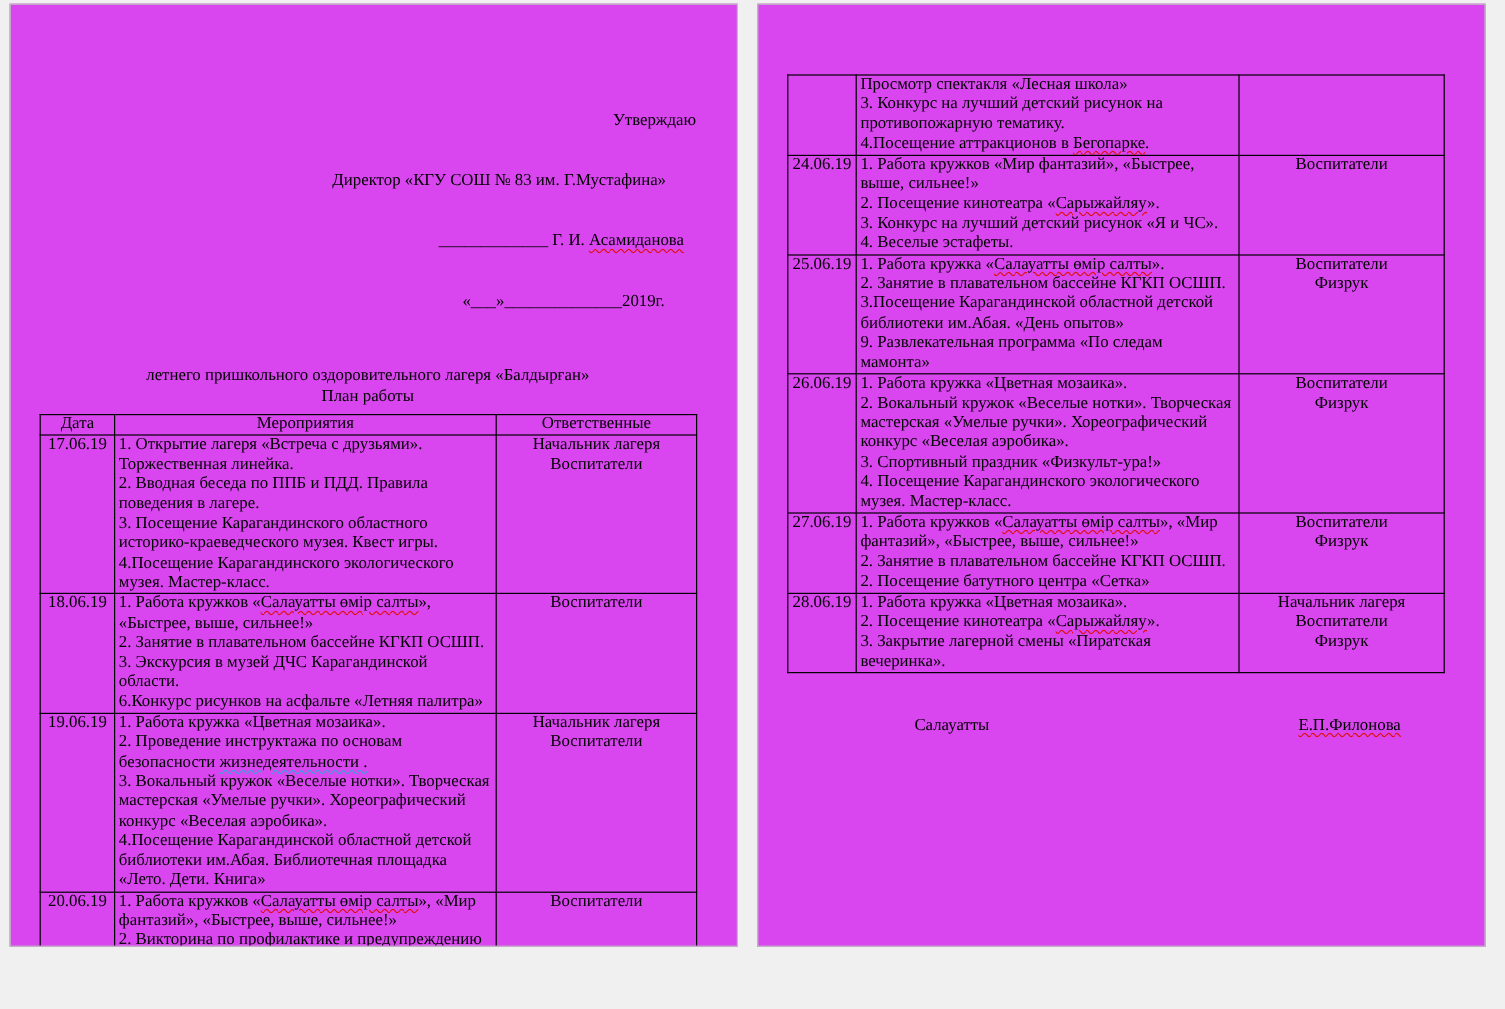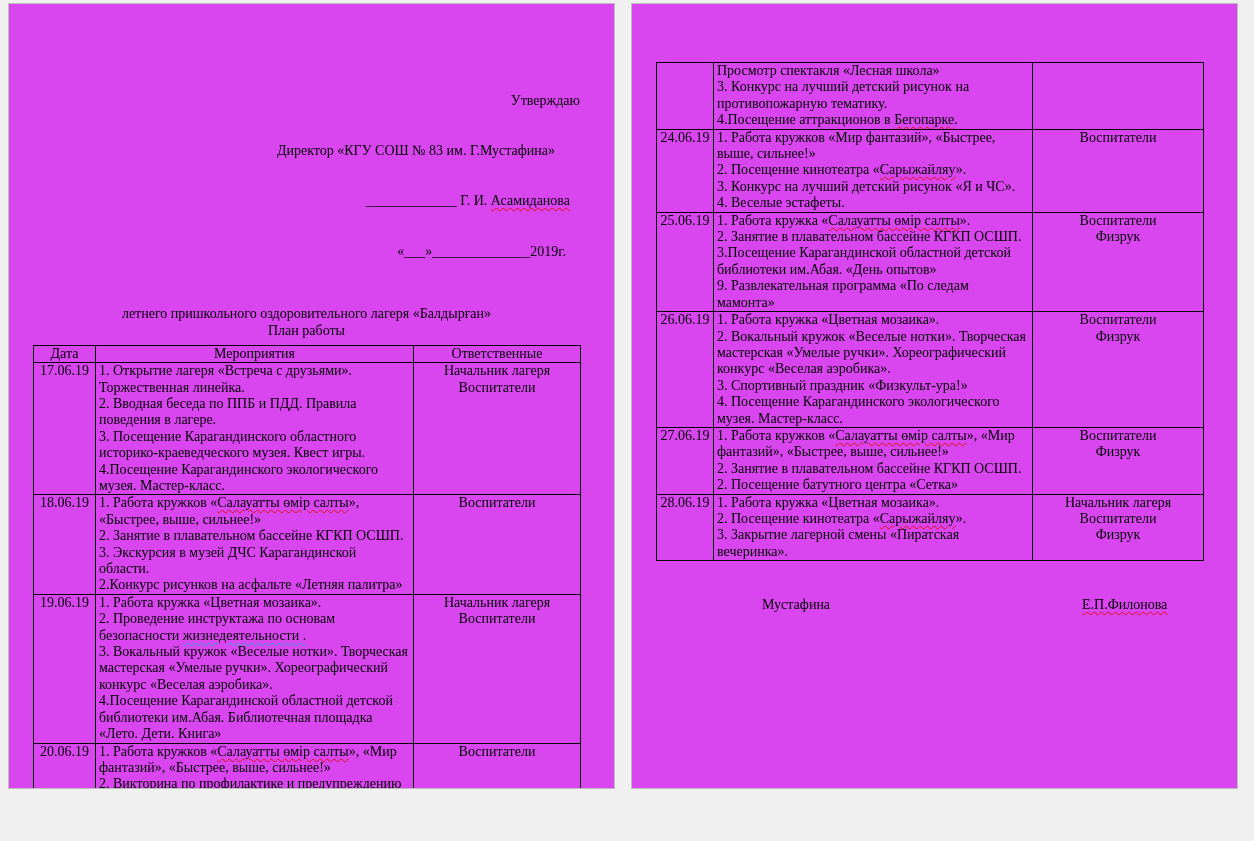--- a/index.html
+++ b/index.html
@@ -25,21 +25,21 @@
   .approval {
     margin-top: 55px;
     padding-right: 44px;
     text-align: right;
     font-size: 14px;
     line-height: 16.8px;
     white-space: pre;
   }
   .approval .u1 { margin-right: -10px; }
   .approval .u2 { margin-right: 15px; }
-  .approval .u4 { margin-right: 4px; }
+  .approval .u4 { margin-right: 16px; }
 
   .doc-title {
     margin-top: 12px;
     padding: 0 35px 0 25px;
     text-align: center;
     font-size: 14px;
     line-height: 16.8px;
   }
 
   table.sched {
@@ -128,21 +128,21 @@
             <div>Начальник лагеря</div>
             <div>Воспитатели</div>
           </td>
         </tr>
         <tr>
           <td class="c-date">18.06.19</td>
           <td class="c-act">
             <div>1. Работа кружков «<span class="spell-red">Салауатты өмір салты</span>», «Быстрее, выше, сильнее!»</div>
             <div>2. Занятие в плавательном бассейне КГКП ОСШП.</div>
             <div>3. Экскурсия в музей ДЧС Карагандинской области.</div>
-            <div>2.Конкурс рисунков на асфальте «Летняя палитра»</div>
+            <div>6.Конкурс рисунков на асфальте «Летняя палитра»</div>
           </td>
           <td class="c-resp">
             <div>Воспитатели</div>
           </td>
         </tr>
         <tr>
           <td class="c-date">19.06.19</td>
           <td class="c-act">
             <div>1. Работа кружка «Цветная мозаика».</div>
             <div>2. Проведение инструктажа по основам безопасности <span class="spell-blue">жизнедеятельности .</span></div>
@@ -245,16 +245,16 @@
           <td class="c-resp">
             <div>Начальник лагеря</div>
             <div>Воспитатели</div>
             <div>Физрук</div>
           </td>
         </tr>
       </tbody>
   </table>
 
   <div class="doc-footer">
-    <span class="f-label">Мустафина</span>
+    <span class="f-label">Салауатты</span>
     <span class="f-name"><span class="spell-red">Е.П.Филонова</span></span>
   </div>
 </div>
 
 </body></html>

